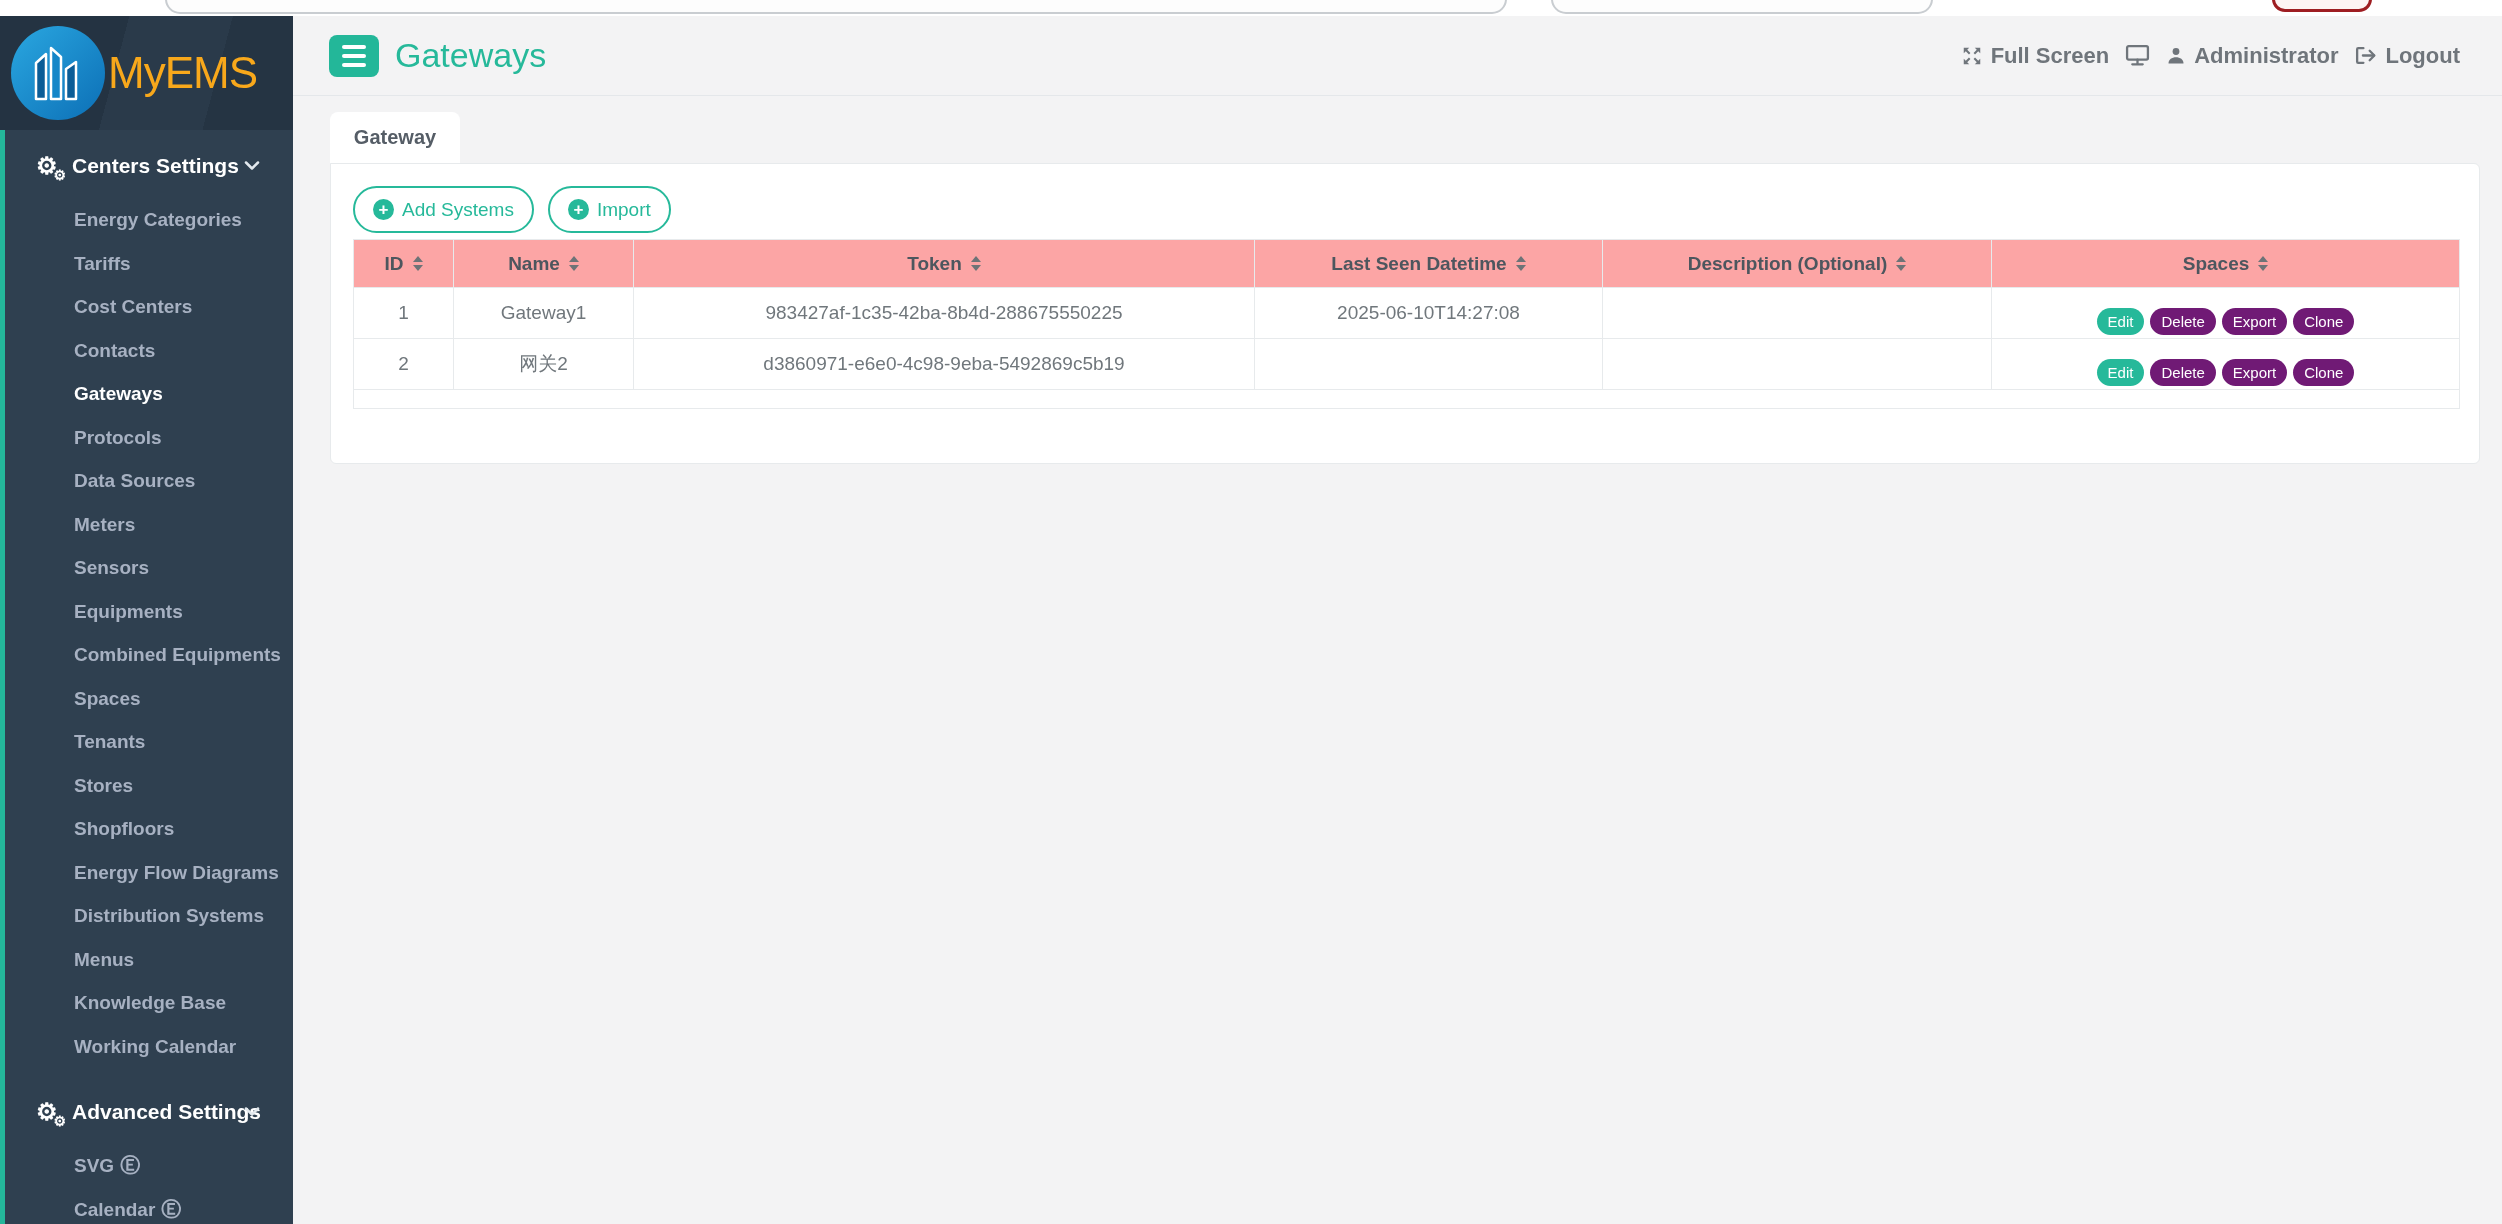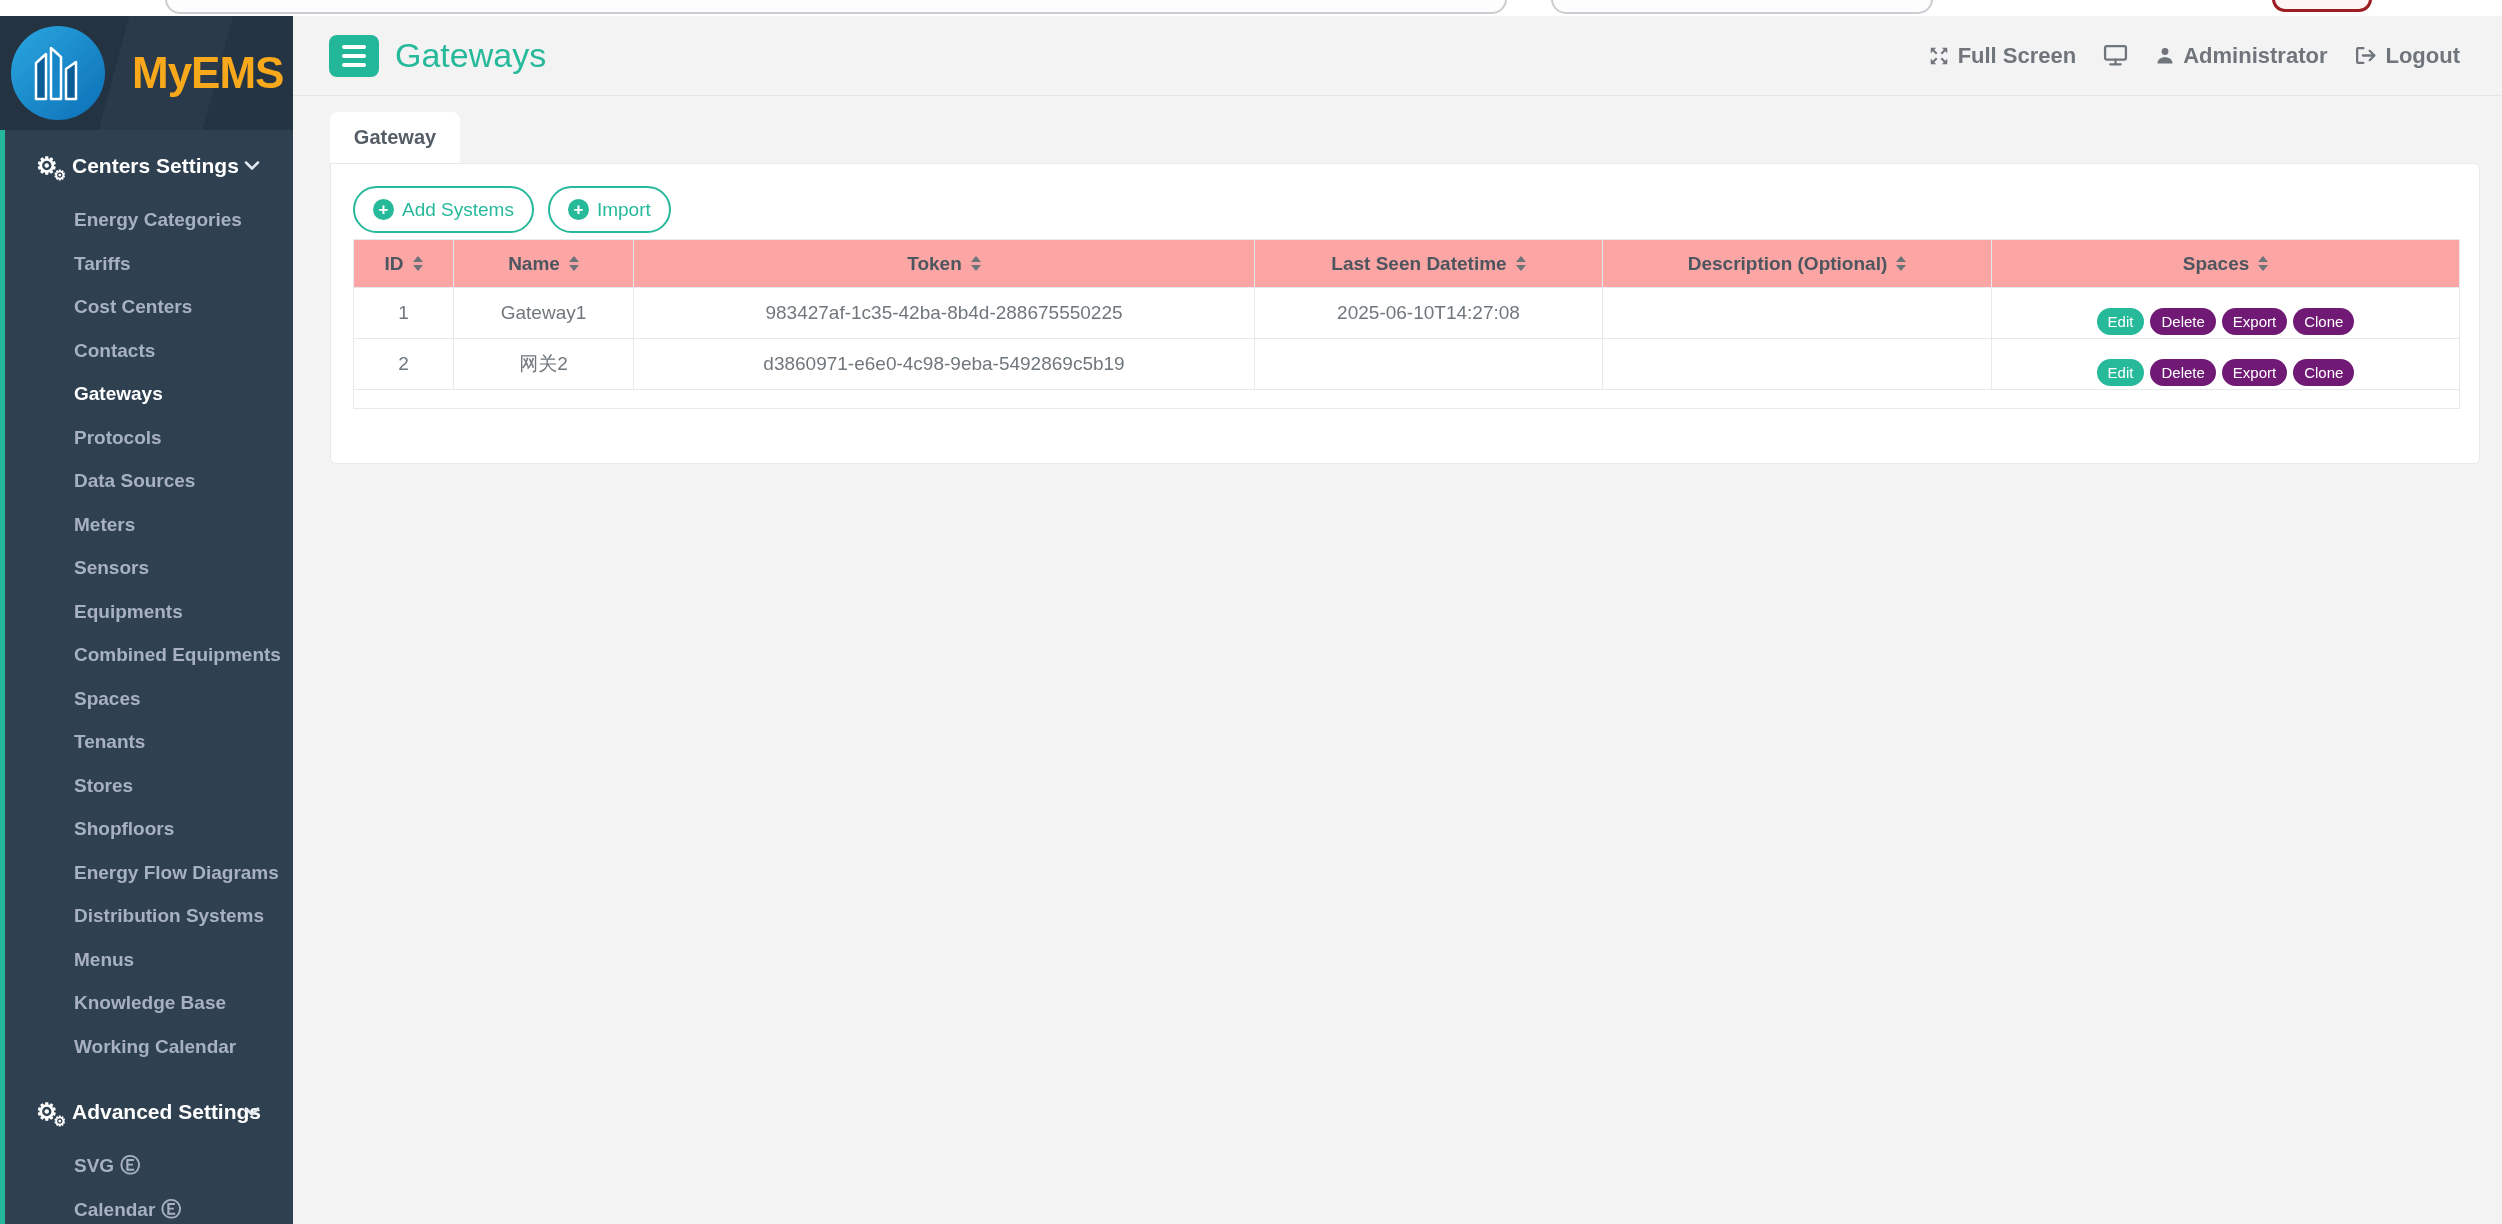--- a/index.html
+++ b/index.html
@@ -18,22 +18,22 @@
   
   .app { display:flex; height:1208px; }
 
   
   .sidebar { position:relative; width:293px; flex-shrink:0; background:#2f4050; }
   .teal-strip { position:absolute; left:0; top:114px; bottom:0; width:5px;
                 background:#24b79a; }
   .logo-area { height:114px; display:flex; align-items:center; padding-left:8px;
                background:linear-gradient(105deg,#243342 40%, #2a3a4a 40%, #2a3a4a 72%, #253443 72%);
                overflow:hidden; cursor:pointer; }
-  .logo-text { color:#f8a81b; font-size:44px; font-weight:700; letter-spacing:-1px;
-               margin-left:24px; }
+  .logo-text { color:#f8a81b; font-size:44px; font-weight:400; letter-spacing:-1px;
+               margin-left:0; }
   .nav { padding-top:14px; }
   .section-header { height:44px; display:flex; align-items:center; position:relative;
                     padding-left:36px; color:#ffffff; font-weight:700; font-size:21px;
                     cursor:pointer; }
   .gears-icon { position:relative; width:36px; color:#ffffff; font-size:24px;
                 line-height:1; }
   .gear-small { position:absolute; font-size:14px; right:6px; bottom:-4px; }
   .chevron { position:absolute; right:32px; top:16px; }
   .section-items { margin-top:10px; }
   .section-gap { height:22px; }
@@ -45,21 +45,21 @@
   
   .main { flex:1; display:flex; flex-direction:column; background:#f3f3f4; min-width:0; }
   .header { height:80px; flex-shrink:0; display:flex; align-items:center;
             padding:0 42px 0 36px; border-bottom:1px solid #e4e7ea; background:#f3f3f4; }
   .hamburger-btn { width:50px; height:42px; background:#23b799; border-radius:8px;
                    display:flex; flex-direction:column; justify-content:center;
                    align-items:center; gap:5px; cursor:pointer; flex-shrink:0; }
   .hamburger-btn i { display:block; width:24px; height:4px; background:#fff;
                      border-radius:2px; }
   .page-title { margin-left:16px; font-size:34px; font-weight:500; color:#26b99a; }
-  .header-right { margin-left:auto; display:flex; align-items:center; gap:27px;
+  .header-right { margin-left:auto; display:flex; align-items:center; gap:16px;
                   color:#6f757b; font-size:22px; font-weight:700; }
   .header-right .hitem { display:flex; align-items:center; gap:8px; cursor:pointer;
                          white-space:nowrap; }
   .header-right svg { display:block; }
 
   
   .content { padding:16px 22px 0 37px; }
   .tab { width:130px; height:51px; background:#ffffff; border-radius:8px 8px 0 0;
          display:flex; align-items:center; justify-content:center; font-weight:700;
          font-size:20px; color:#555d66; cursor:pointer; }

